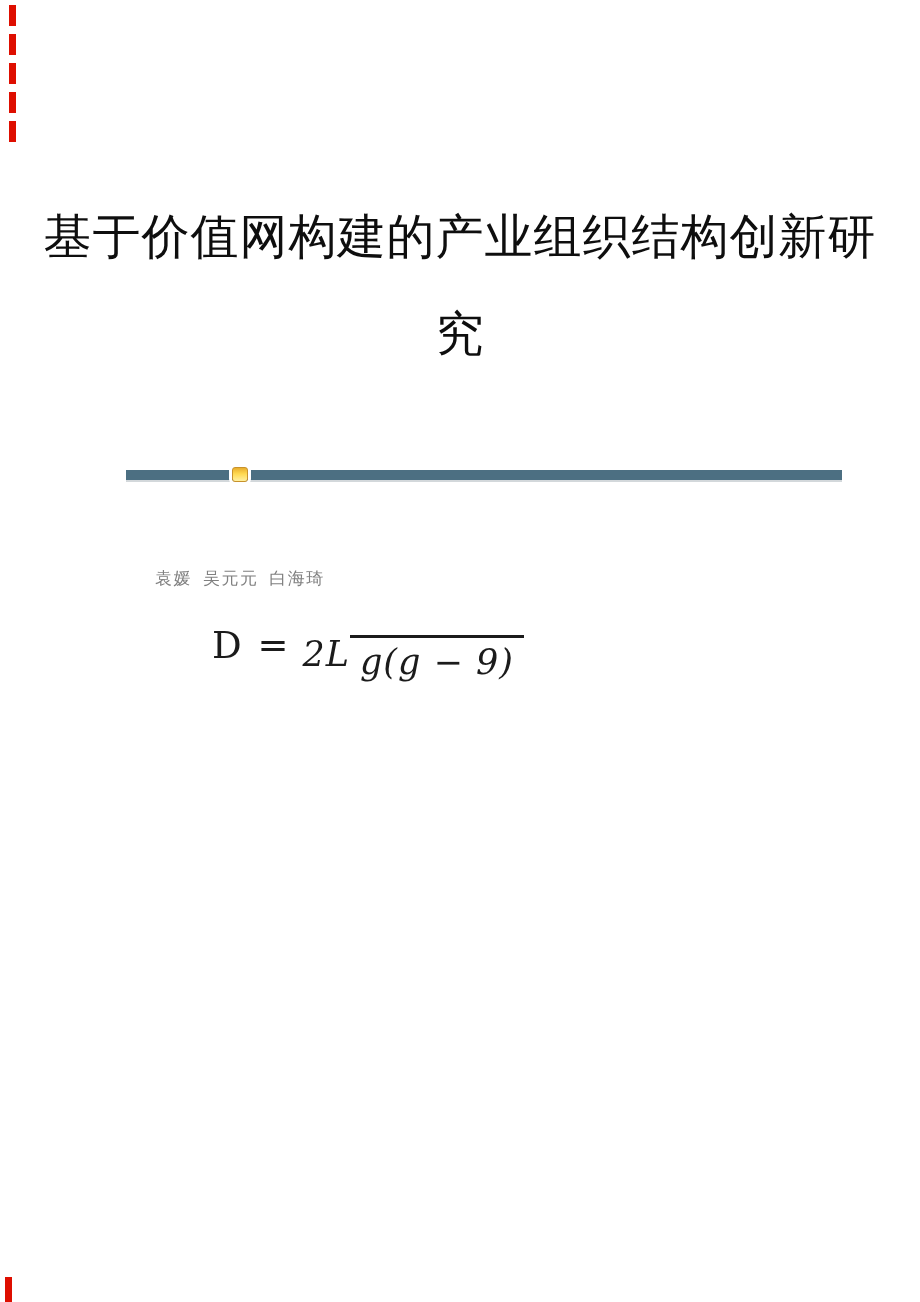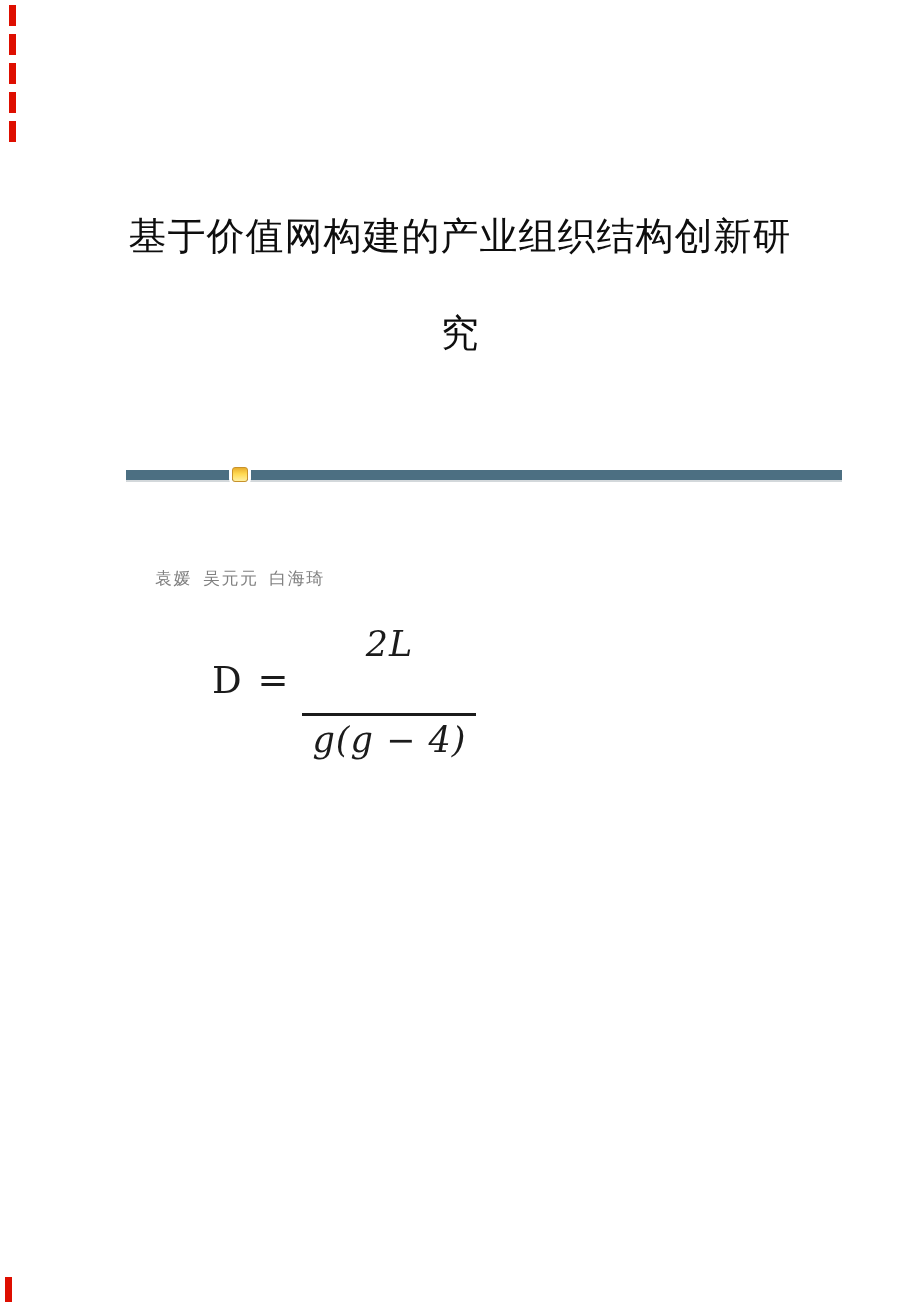--- a/index.html
+++ b/index.html
@@ -39,21 +39,21 @@
     background: #de0e00;
   }
 
   
   .title-line {
     position: absolute;
     left: 10px;
     width: 900px;
     margin: 0;
     text-align: center;
-    font-size: 38px;
+    font-size: 48px;
     font-weight: 400;
     line-height: 48px;
     letter-spacing: 1px;
     color: #0e0e0e;
     font-family: "DejaVu Serif", "Liberation Serif", serif;
   }
   .title-line.first  { top: 212px; }
   .title-line.second { top: 309px; }
 
   
@@ -102,25 +102,24 @@
     color: #1b1b1b;
   }
   .formula-lhs {
     font-size: 37px;
     line-height: 1;
     margin: 0 12px 24px 0;
     letter-spacing: 2px;
   }
   .frac {
     display: inline-flex;
-    flex-direction: column;
+    flex-direction: row;
     align-items: center;
     font-style: italic;
     font-size: 35px;
-    gap: 44px;
   }
   .frac .num {
     line-height: 1;
     padding: 0 0 7px 0;
     letter-spacing: 1px;
   }
   .frac .den {
     line-height: 1;
     border-top: 3px solid #1b1b1b;
     padding: 7px 10px 0 10px;
@@ -148,17 +147,17 @@
   <div class="divider">
     <span class="divider-icon"></span>
   </div>
 
   <p class="authors">袁媛 吴元元 白海琦</p>
 
   <div class="formula">
     <span class="formula-lhs">D =</span>
     <span class="frac">
       <span class="num">2L</span>
-      <span class="den">g(g − 4)</span>
+      <span class="den">g(g − 9)</span>
     </span>
   </div>
 
 </div>
 
 </body></html>

